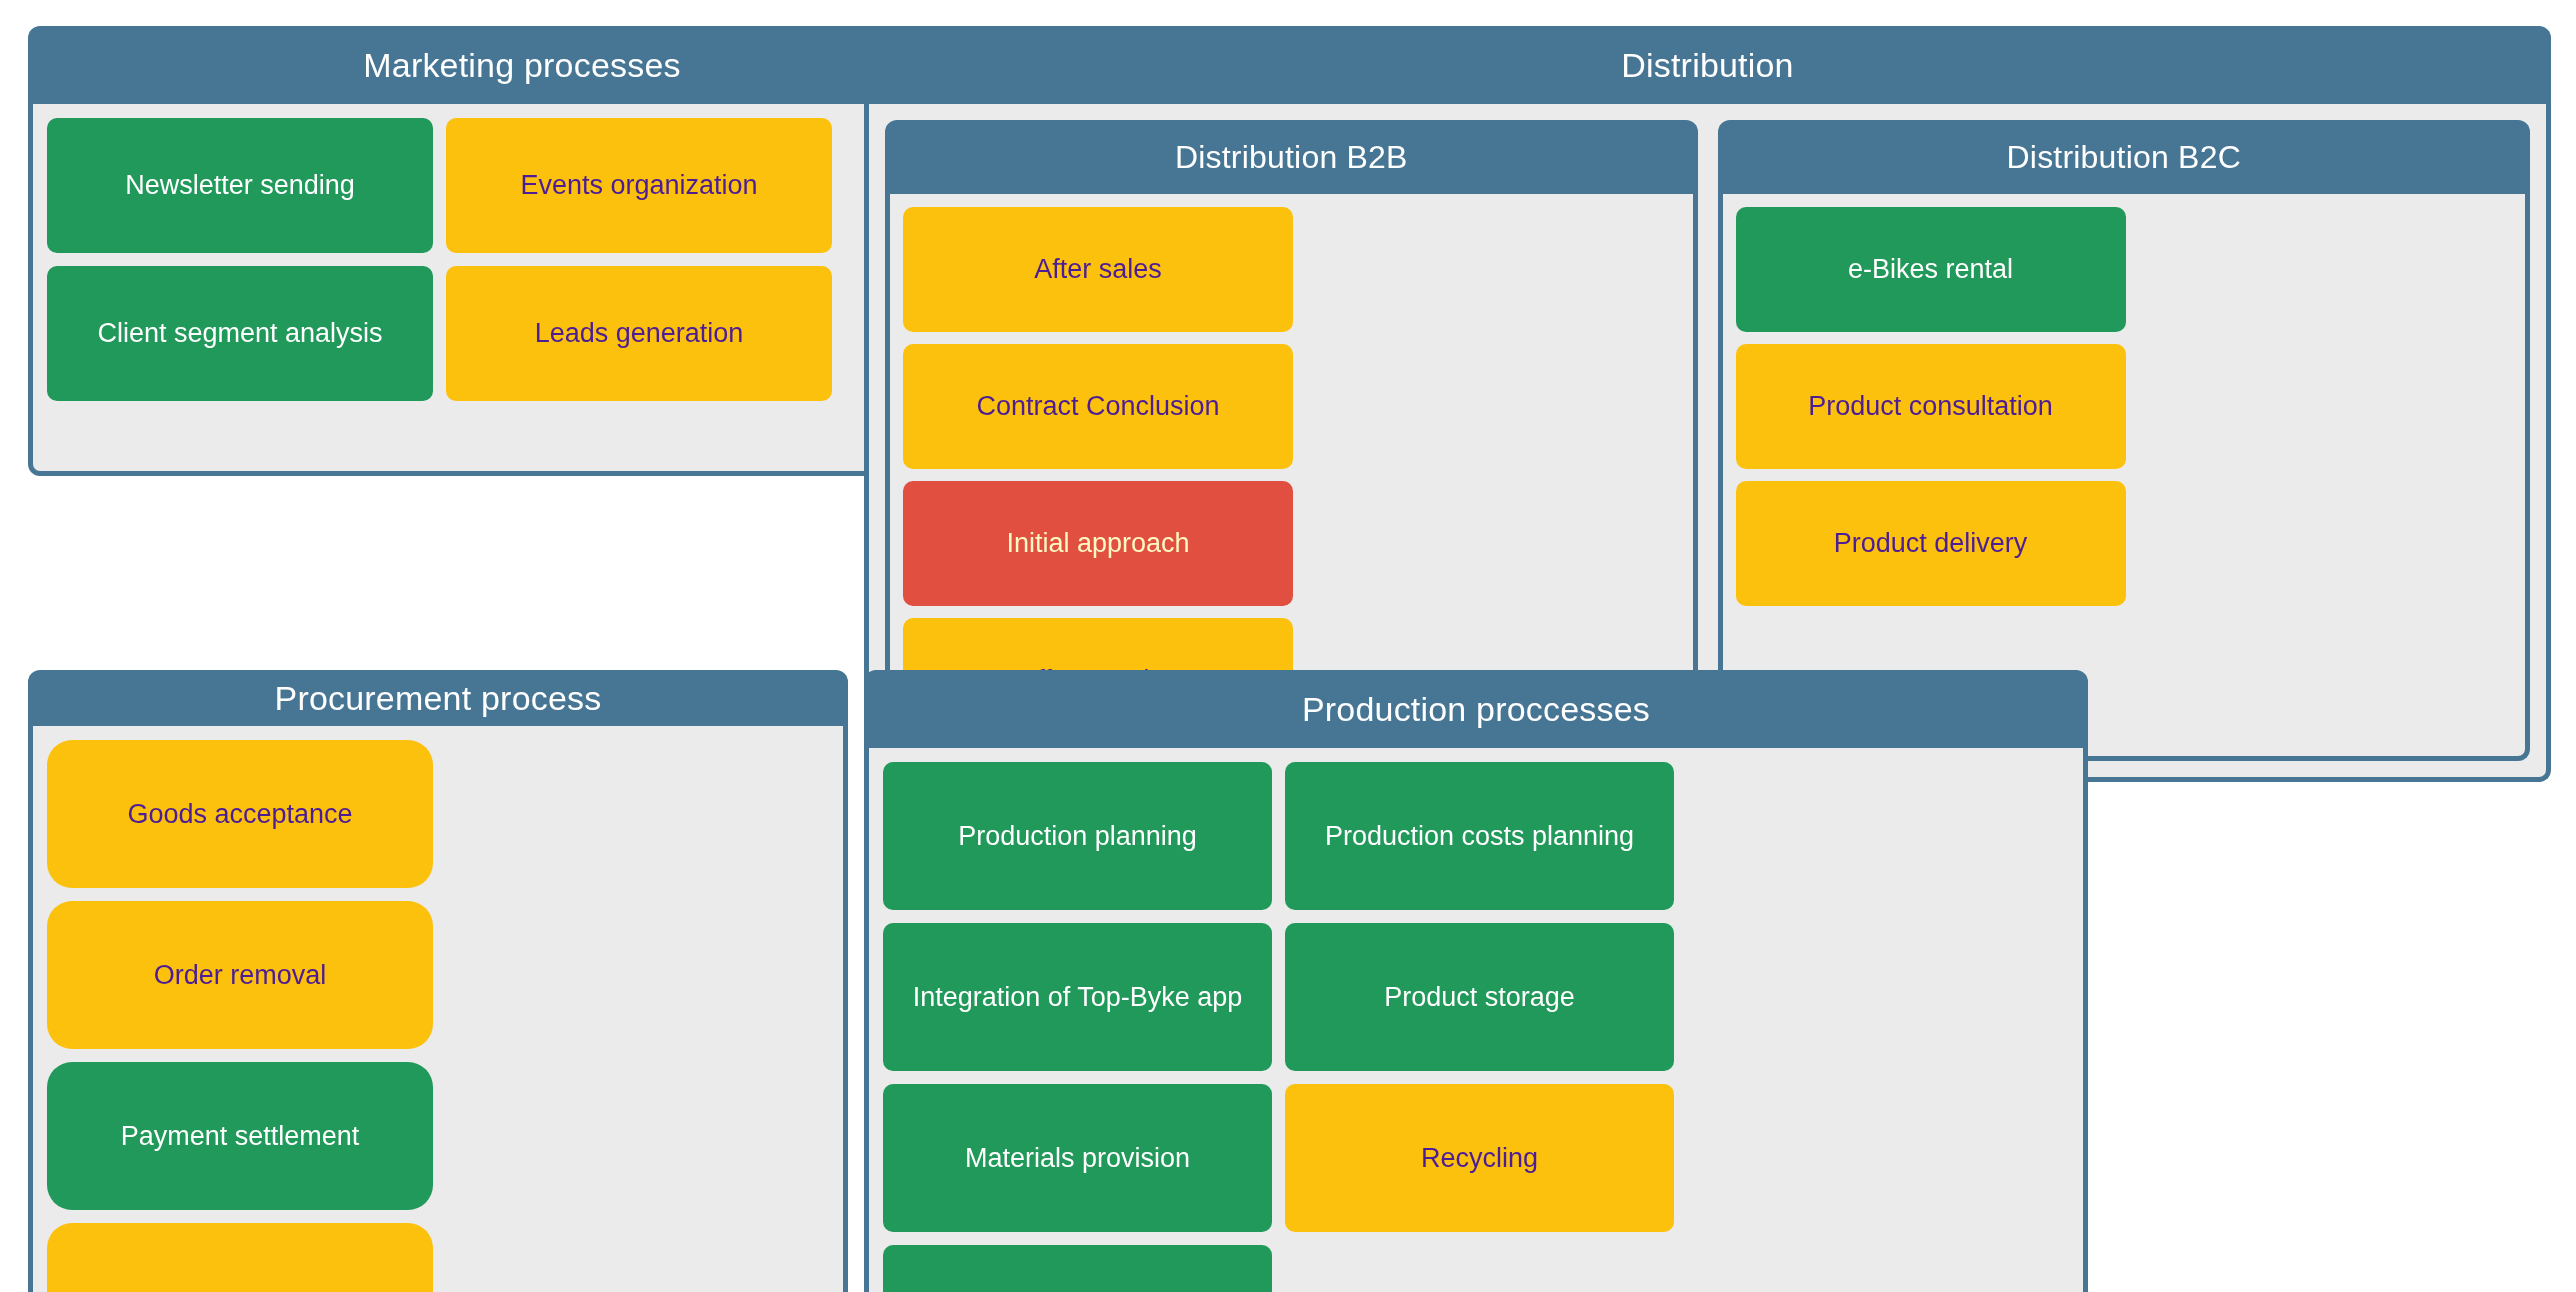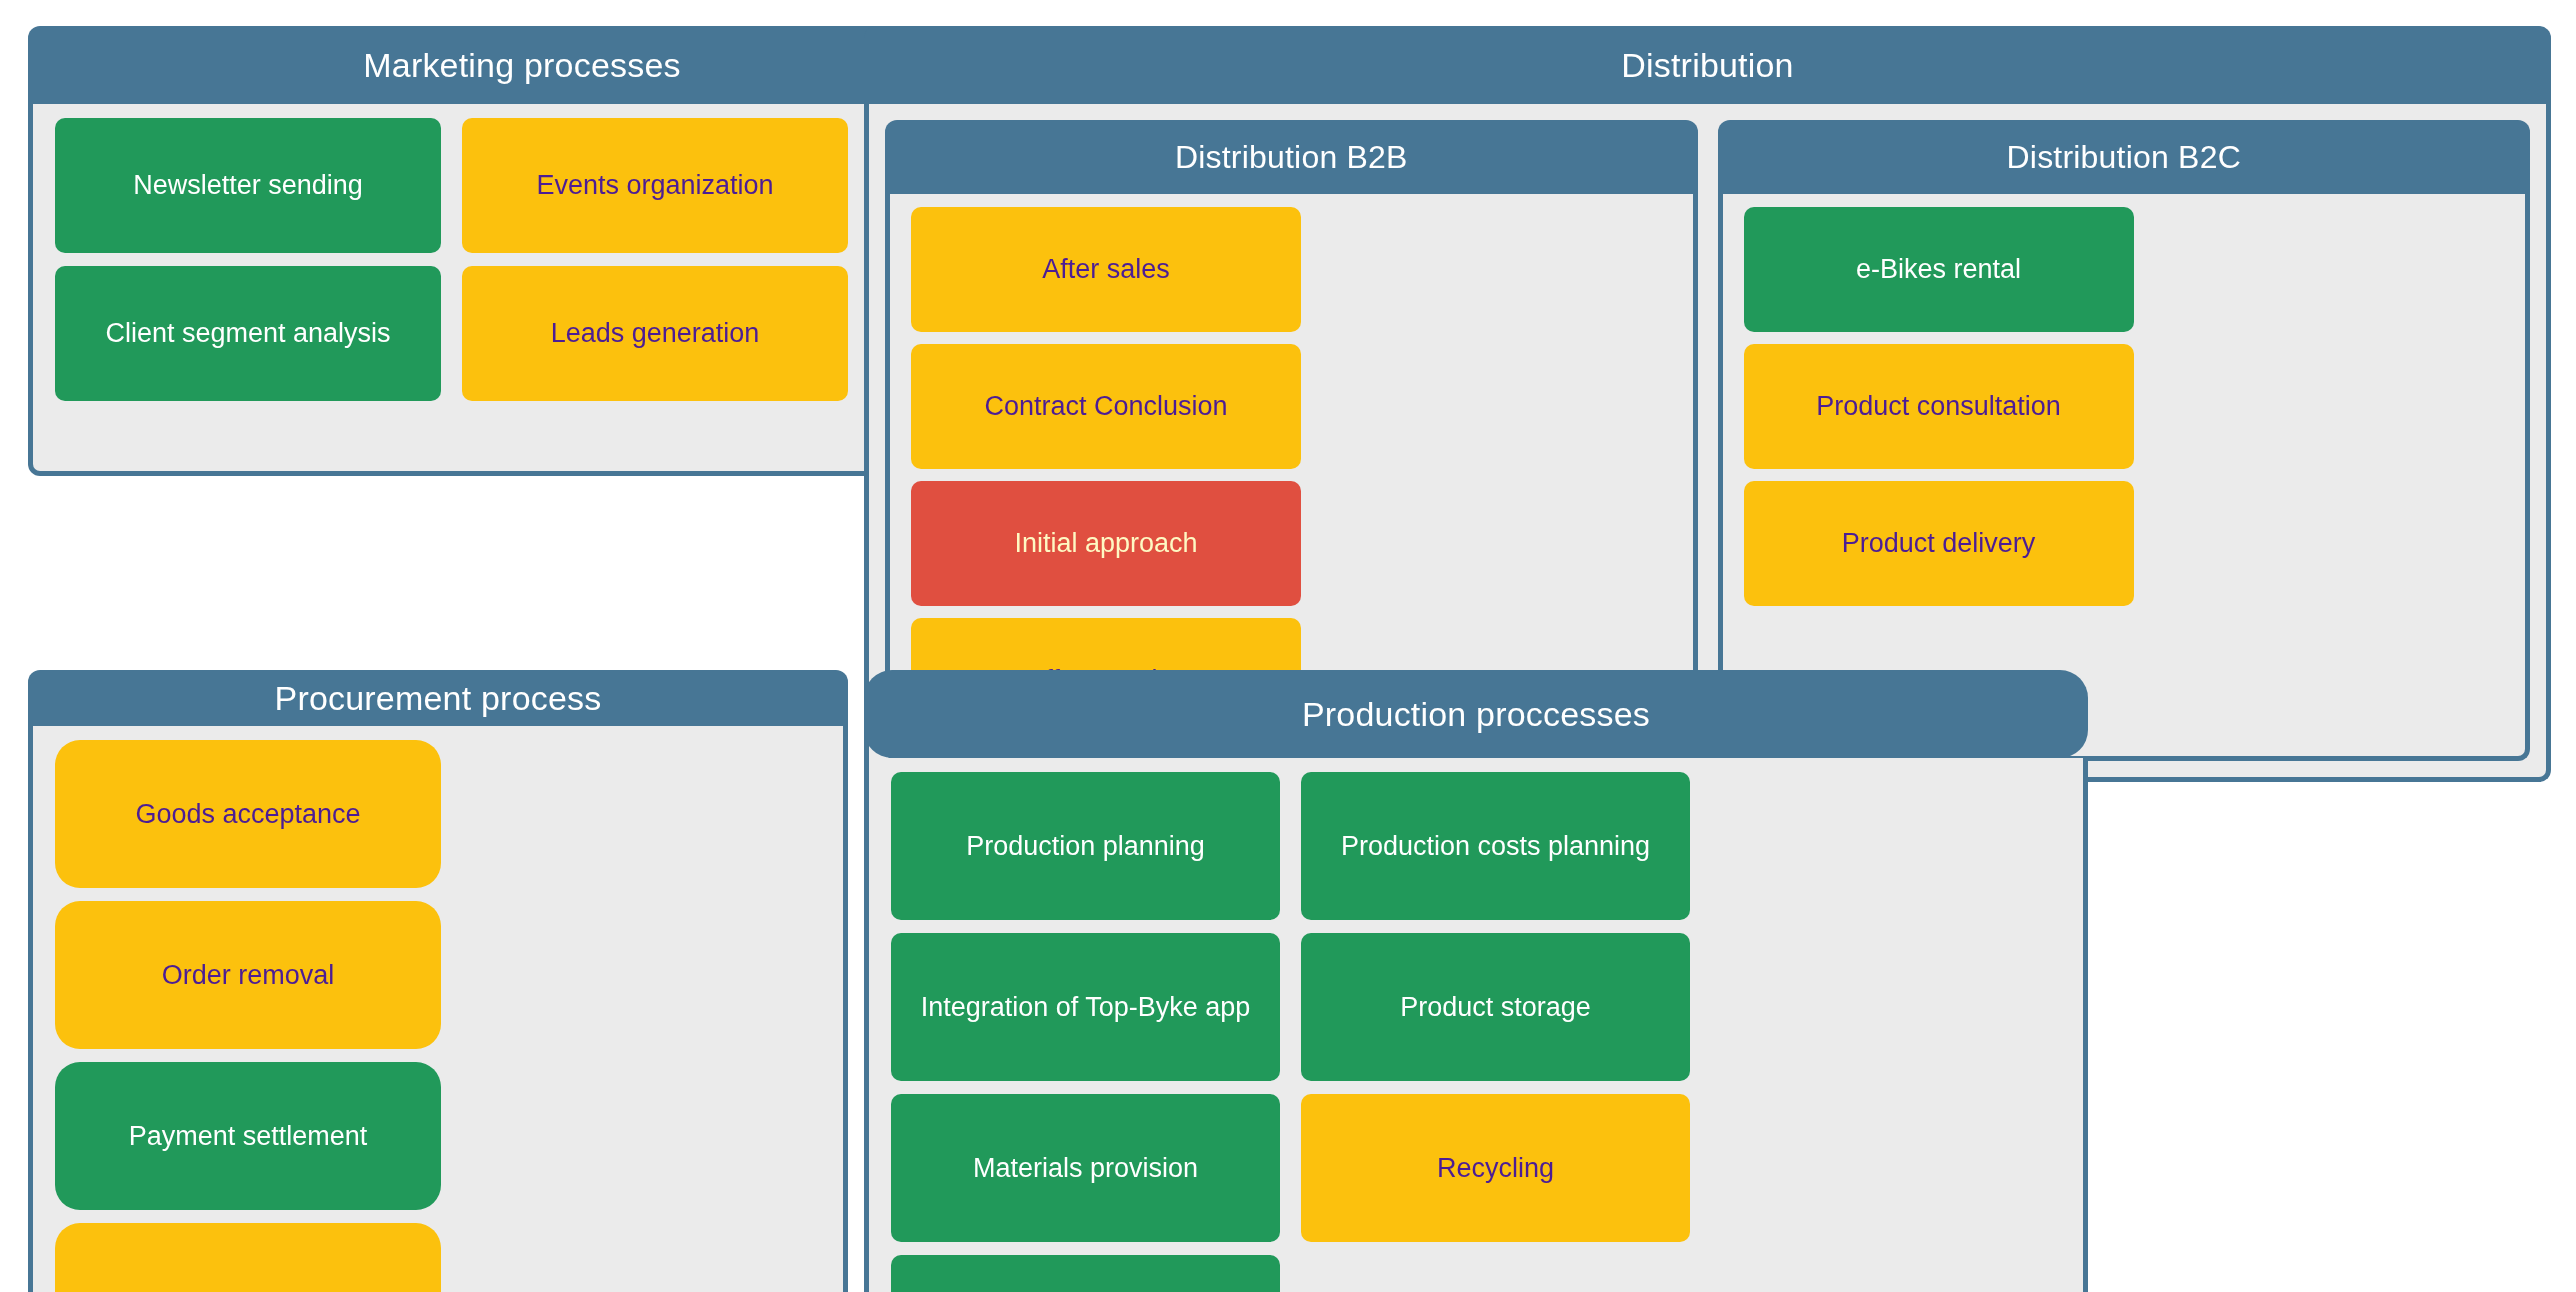--- a/index.html
+++ b/index.html
@@ -68,21 +68,20 @@
     box-sizing: border-box;
     border-radius: 10px;
     display: flex;
     align-items: center;
     justify-content: center;
     text-align: center;
     font-size: 27px;
     line-height: 1.22;
     padding: 20px 12px;
     flex: 0 0 auto;
-    margin-left: 8px;
   }
   .card.green  { background: #21995a; color: #ffffff; }
   .card.yellow { background: #fcc10d; color: #4c1d95; }
   .card.red    { background: #e04f40; color: #fef9c3; }
 
   
   #marketing-panel { left: 28px; top: 26px; width: 988px; height: 450px; }
   #marketing-panel > .panel-header { height: 78px; }
   #marketing-panel .card { width: 386px; height: 135px; }
 
@@ -95,21 +94,21 @@
     align-content: stretch;
   }
   #b2b-panel .card, #b2c-panel .card { width: 390px; height: 125px; }
   .nested > .panel-body { padding: 13px; gap: 12px; }
 
   #procurement-panel { left: 28px; top: 670px; width: 820px; height: 597px; }
   #procurement-panel > .panel-header { height: 56px; }
   #procurement-panel .card { width: 386px; height: 148px; border-radius: 25px; }
 
   #production-panel { left: 864px; top: 670px; width: 1224px; height: 597px; }
-  #production-panel > .panel-header { height: 88px; border-radius: 28px; }
+  #production-panel > .panel-header { height: 78px; }
   #production-panel .card { width: 389px; height: 148px; }
 </style>
 </head>
 <body>
 
 <div id="canvas">
 
   <section class="panel" id="marketing-panel">
     <div class="panel-header">Marketing processes</div>
     <div class="panel-body">

